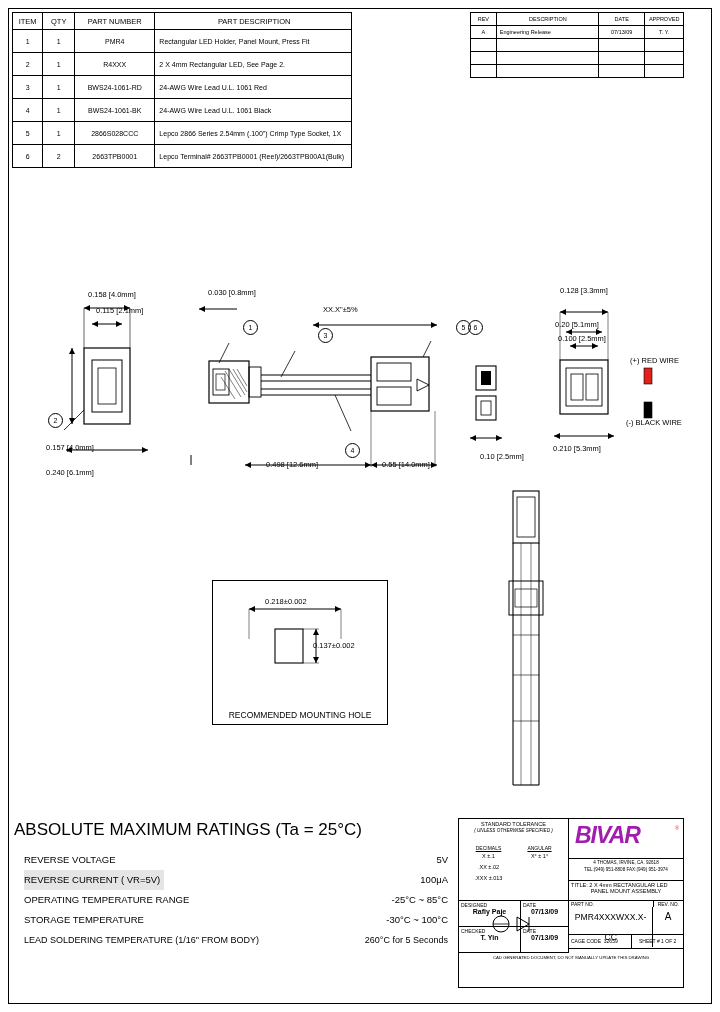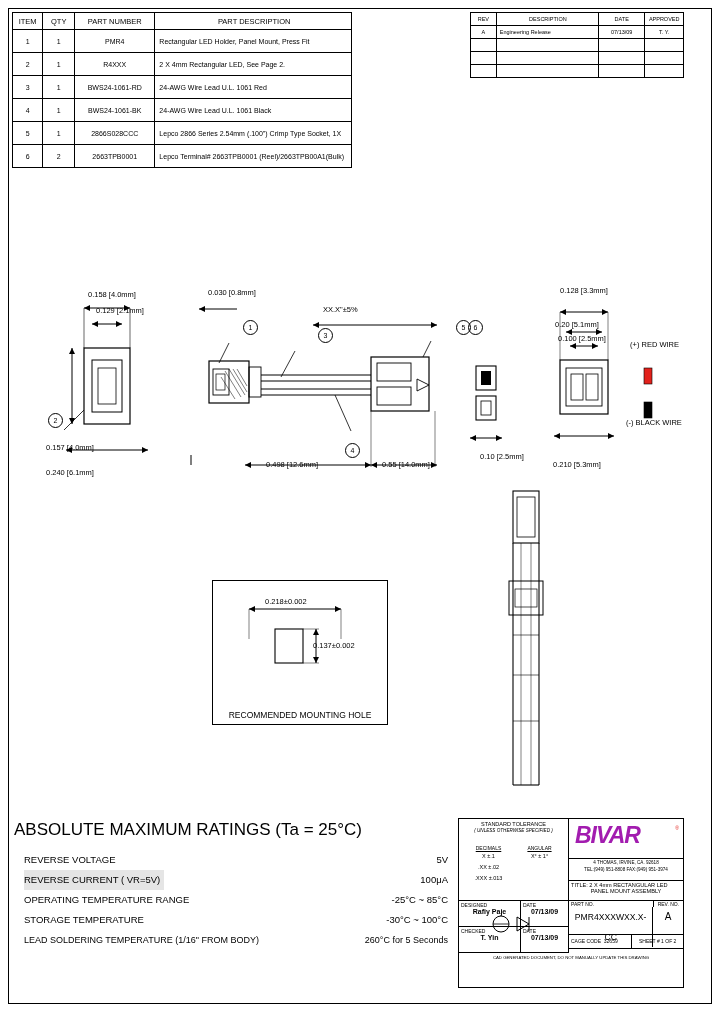--- a/index.html
+++ b/index.html
@@ -187,21 +187,21 @@
       <polygon points="20,58 17,64 23,64" fill="#000"></polygon>
       <polygon points="20,134 17,128 23,128" fill="#000"></polygon>
 
       <line x1="32" y1="120" x2="12" y2="140" stroke="#000" stroke-width="0.8"></line>
 
       <line x1="14" y1="160" x2="96" y2="160" stroke="#000" stroke-width="1"></line>
       <polygon points="14,160 20,157 20,163" fill="#000"></polygon>
       <polygon points="96,160 90,157 90,163" fill="#000"></polygon>
     </svg>
     <div class="dim" style="left:88px;top:290px;">0.158 [4.0mm]</div>
-    <div class="dim" style="left:96px;top:306px;">0.129 [2.1mm]</div>
+    <div class="dim" style="left:96px;top:306px;">0.115 [2.1mm]</div>
     <div class="dim" style="left:46px;top:443px;">0.157 [4.0mm]</div>
     <div class="dim" style="left:46px;top:468px;">0.240 [6.1mm]</div>
     <div class="bal" style="left:48px;top:413px;">2</div>
 
     <svg style="position:absolute;left:185px;top:295px;" width="280" height="185">
 
       <line x1="14" y1="14" x2="52" y2="14" stroke="#000" stroke-width="1"></line>
       <polygon points="14,14 20,11 20,17" fill="#000"></polygon>
 
       <line x1="128" y1="30" x2="252" y2="30" stroke="#000" stroke-width="1"></line>
@@ -291,22 +291,22 @@
       <polygon points="14,146 20,143 20,149" fill="#000"></polygon>
       <polygon points="74,146 68,143 68,149" fill="#000"></polygon>
 
       <rect x="104" y="78" width="8" height="16" fill="#e2211c" stroke="#000" stroke-width="0.6"></rect>
       <rect x="104" y="112" width="8" height="16" fill="#000" stroke="#000" stroke-width="0.6"></rect>
     </svg>
 
     <div class="dim" style="left:560px;top:286px;">0.128 [3.3mm]</div>
     <div class="dim" style="left:555px;top:320px;">0.20 [5.1mm]</div>
     <div class="dim" style="left:558px;top:334px;">0.100 [2.5mm]</div>
-    <div class="dim" style="left:553px;top:460px;">0.210 [5.3mm]</div>
-    <div class="lbl" style="left:630px;top:340px;">(+) RED WIRE</div>
+    <div class="dim" style="left:553px;top:444px;">0.210 [5.3mm]</div>
+    <div class="lbl" style="left:630px;top:356px;">(+) RED WIRE</div>
     <div class="lbl" style="left:626px;top:418px;">(-) BLACK WIRE</div>
 
     <svg style="position:absolute;left:495px;top:485px;" width="80" height="330">
       <rect x="18" y="6" width="26" height="52" fill="none" stroke="#000" stroke-width="1.1"></rect>
       <rect x="22" y="12" width="18" height="40" fill="none" stroke="#000" stroke-width="0.8"></rect>
       <line x1="18" y1="58" x2="18" y2="300" stroke="#000" stroke-width="1.1"></line>
       <line x1="44" y1="58" x2="44" y2="300" stroke="#000" stroke-width="1.1"></line>
       <line x1="18" y1="300" x2="44" y2="300" stroke="#000" stroke-width="1.1"></line>
       <rect x="14" y="96" width="34" height="34" fill="none" stroke="#000" stroke-width="1"></rect>
       <rect x="20" y="104" width="22" height="18" fill="none" stroke="#000" stroke-width="0.7"></rect>

